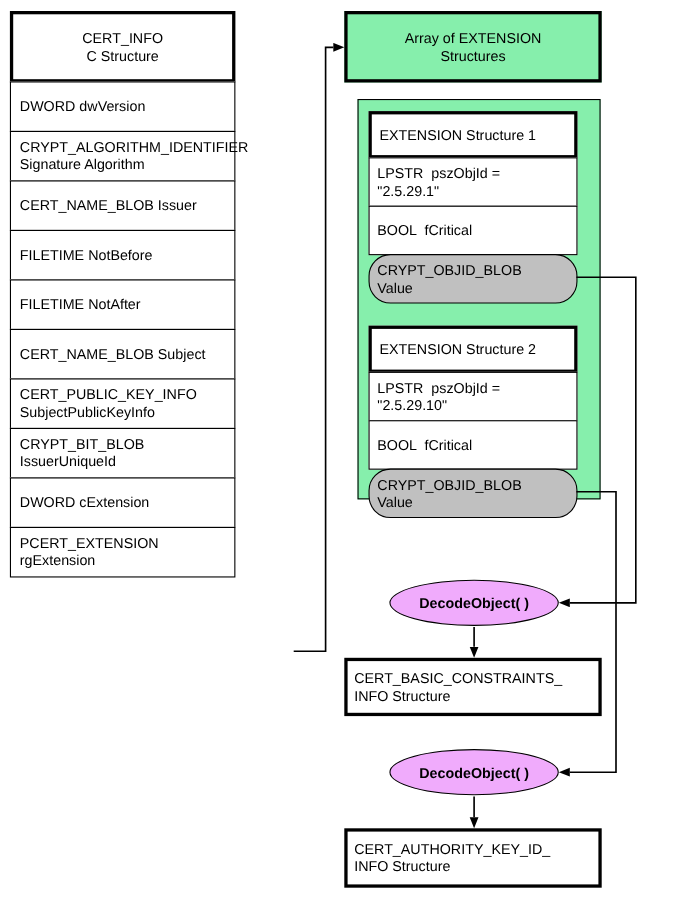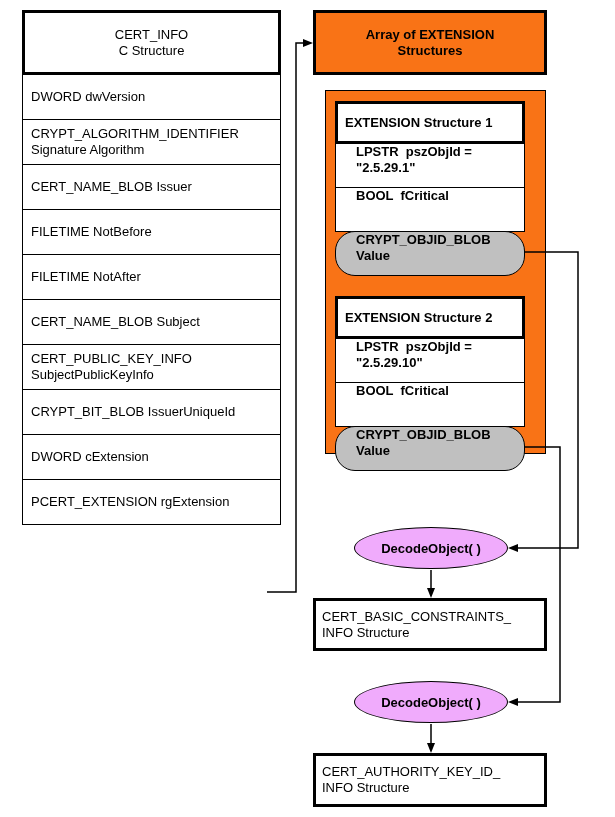--- a/index.html
+++ b/index.html
@@ -15,34 +15,33 @@
     height: 817px;
     background: var(--bg);
     font-family: "Liberation Sans", sans-serif;
     font-size: 13px;
     color: #000;
     overflow: hidden;
   }
   .abs { position: absolute; }
   .box {
     border: 1px solid #000;
-    background: #f97316;
-    font-weight: bold;
+    background: #86efac;
   }
   .bold-border { border: 3px solid #000; }
   .center {
     display: flex;
     align-items: center;
     justify-content: center;
     text-align: center;
   }
   .pre { white-space: pre-wrap; line-height: 1.22; }
 
   
-  .cert-table { left: 22px; top: 10px; width: 259px; border-radius: 29px; }
+  .cert-table { left: 9px; top: 10px; width: 205px; border-radius: 29px; }
   .cert-header { height: 65px; border: 3px solid #000; background: #fff; }
   .cert-row {
     height: 46px;
     border: 1px solid #000;
     margin-top: -1px;
     background: #fff;
     padding: 0 8px;
     display: flex;
     align-items: center;
   }
@@ -59,22 +58,23 @@
     background: #fff;
     padding: 0 7px;
     display: flex;
     align-items: center;
   }
   .ext-row {
     height: 45px;
     border: 1px solid #000;
     margin-top: -1px;
     background: #fff;
-    padding: 0 20px;
-    display: flex;
+    padding: 0 7px;
+    display: flex;
+    align-items: center;
   }
   .gray { background: var(--highlight); border-radius: 20px; }
 
   .ellipse {
     width: 154px;
     height: 42px;
     border: 1px solid #000;
     border-radius: 50%;
     background: #f0abfc;
     font-weight: bold;

